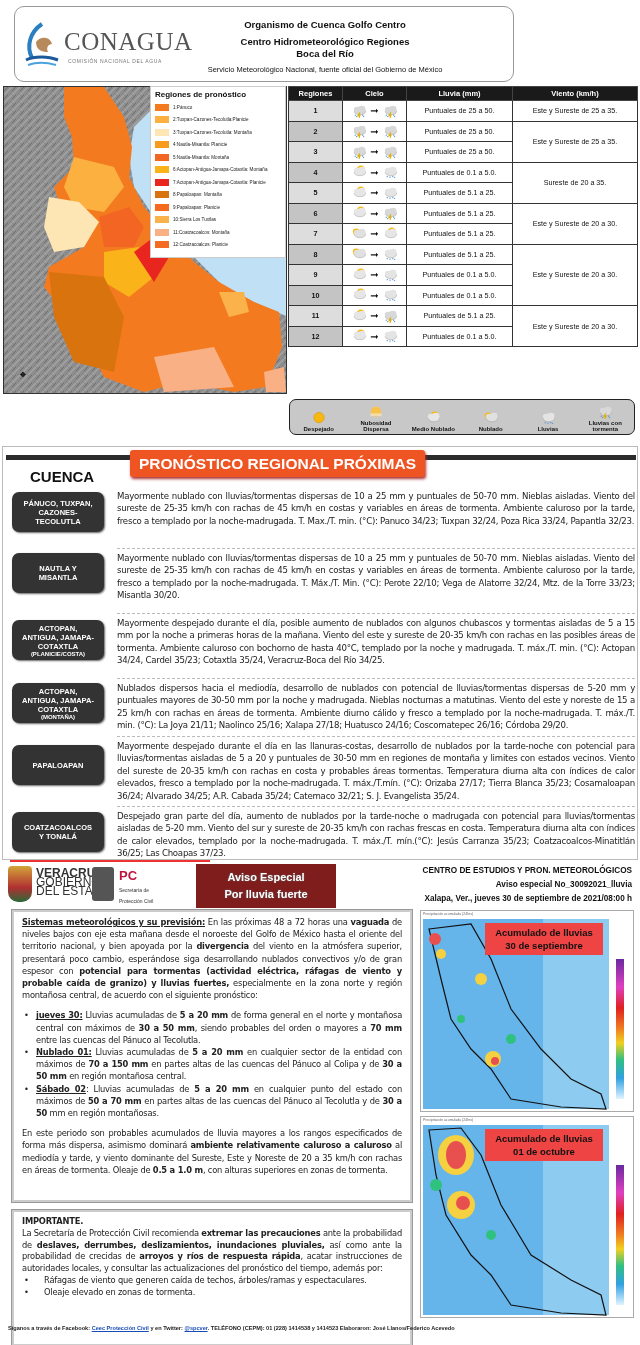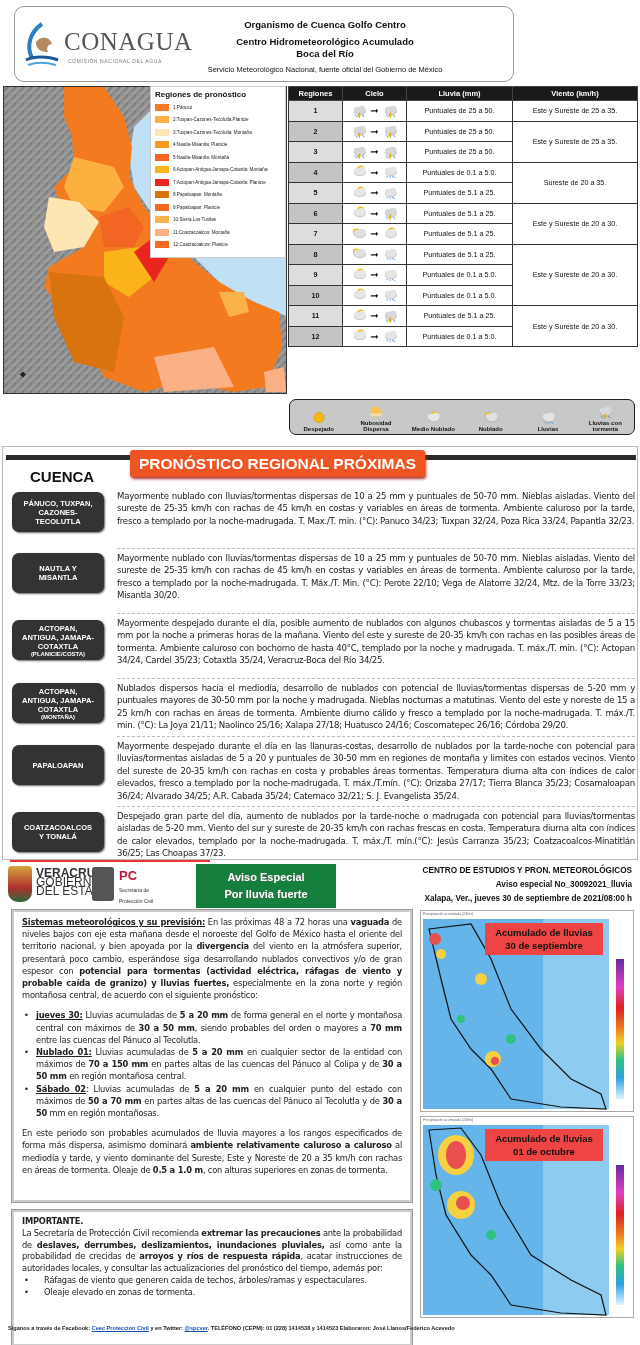--- a/index.html
+++ b/index.html
@@ -38,21 +38,21 @@
 #banner{left:130px;top:450px;width:295px;height:27px;background:#ee5522;border-radius:3px;color:#fff;font-weight:bold;font-size:15.5px;text-align:center;line-height:27px;box-shadow:1px 2px 3px #a33}
 #cuenca{left:30px;top:468px;font-size:15px;font-weight:bold;color:#111}
 .badge{position:absolute;left:12px;width:92px;background:#333;color:#fff;border-radius:7px;font-size:7.5px;font-weight:bold;text-align:center;display:flex;flex-direction:column;justify-content:center;box-shadow:1px 1px 2px #666}
 .badge small{font-size:6px;font-weight:bold}
 .ptxt{position:absolute;left:117px;width:518px;font-size:8.6px;line-height:12.4px;text-align:justify;color:#222;font-family:"DejaVu Sans",sans-serif;letter-spacing:-.25px}
 .dots{position:absolute;left:117px;width:518px;border-top:1px dashed #bbb}
 
 #redline{left:10px;top:860px;width:200px;height:2px;background:#e33}
 #vlogo{left:8px;top:864px;width:130px;height:42px}
 #pclogo{left:92px;top:864px;width:100px;height:42px}
-#avisobox{left:196px;top:864px;width:140px;height:44px;background:#15803d;color:#fff;font-weight:bold;font-size:11px;text-align:center;line-height:17px;padding-top:5px;text-shadow:0 0 2px #666}
+#avisobox{left:196px;top:864px;width:140px;height:44px;background:#7f1d1d;color:#fff;font-weight:bold;font-size:11px;text-align:center;line-height:17px;padding-top:5px;text-shadow:0 0 2px #666}
 .rt{position:absolute;right:8px;text-align:right;font-size:8.2px;font-weight:bold;color:#111}
 #leftbox{left:12px;top:910px;width:400px;height:292px;border:2px solid #ccc;outline:1px solid #999;padding:4px 8px;font-size:8.3px;line-height:12.2px;text-align:justify;color:#222;font-family:"DejaVu Sans",sans-serif;letter-spacing:-.2px}
 #leftbox p{margin-bottom:8px}
 #leftbox ul{list-style:none;margin:0 0 8px 0}
 #leftbox li{position:relative;padding-left:14px}
 #leftbox li:before{content:"•";position:absolute;left:2px}
 #impbox{left:12px;top:1210px;width:400px;height:136px;border:2px solid #ccc;outline:1px solid #999;padding:4px 8px;font-size:8.3px;line-height:11.8px;text-align:justify;color:#222;font-family:"DejaVu Sans",sans-serif;letter-spacing:-.2px}
 #impbox ul{list-style:none}
 #impbox li{position:relative;padding-left:22px}
 #impbox li:before{content:"•";position:absolute;left:2px}
@@ -69,21 +69,21 @@
   <svg class="mark" viewBox="0 0 38 46">
     <path d="M20 2 C8 10 4 24 10 36" stroke="#2a7fc1" stroke-width="4" fill="none"></path>
     <path d="M14 20 C18 14 28 14 30 22 C26 22 24 26 26 30 C20 30 14 28 14 20Z" fill="#b8895a"></path>
     <path d="M4 38 C12 34 26 34 36 38" stroke="#1c5a9c" stroke-width="3" fill="none"></path>
     <path d="M6 43 C14 40 24 40 34 43" stroke="#4aa3df" stroke-width="2" fill="none"></path>
   </svg>
   <span class="name">CONAGUA</span>
   <span class="sub">COMISIÓN NACIONAL DEL AGUA</span>
 </div>
 <div class="hl" style="top:19px">Organismo de Cuenca Golfo Centro</div>
-<div class="hl" style="top:36px">Centro Hidrometeorológico Acumulado</div>
+<div class="hl" style="top:36px">Centro Hidrometeorológico Regiones</div>
 <div class="hl" style="top:48px">Boca del Río</div>
 <div class="hl" style="top:65px;font-weight:normal;font-size:7.5px">Servicio Meteorológico Nacional, fuente oficial del Gobierno de México</div>
 
 <div id="map" class="abs">
   <svg width="284" height="308" viewBox="0 0 284 308">
     <defs>
       <pattern id="relief" width="8" height="8" patternUnits="userSpaceOnUse">
         <rect width="8" height="8" fill="#8c8c8c"></rect>
         <path d="M0 8 L8 0" stroke="#a5a5a5" stroke-width="1.5"></path>
         <path d="M0 4 L4 0" stroke="#6e6e6e" stroke-width="1"></path>

